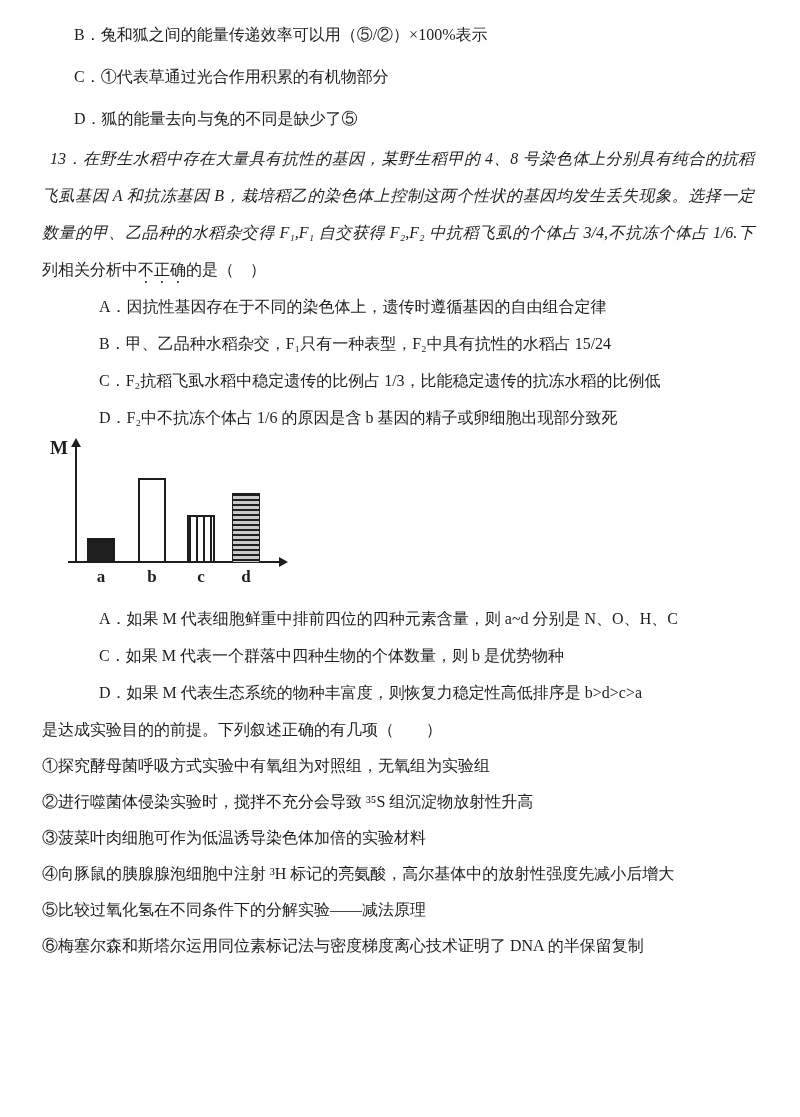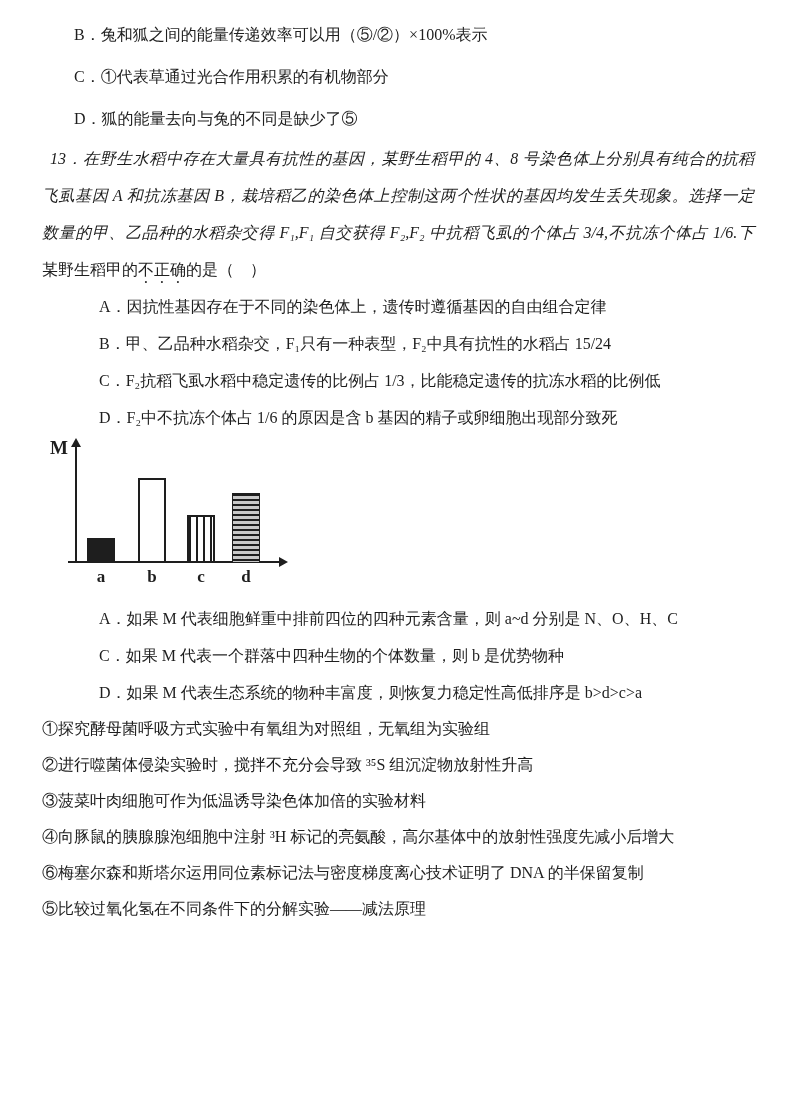--- a/index.html
+++ b/index.html
@@ -125,21 +125,21 @@
 <div>
   <div class="prev-opt"><span>B．</span><span>兔和狐之间的能量传递效率可以用（⑤/②）×100%表示</span></div>
   <div class="prev-opt"><span>C．</span><span>①代表草通过光合作用积累的有机物部分</span></div>
   <div class="prev-opt"><span>D．</span><span>狐的能量去向与兔的不同是缺少了⑤</span></div>
 </div>
 
 <div>
   <div class="stem-line first fill">13．在野生水稻中存在大量具有抗性的基因，某野生稻甲的 4、8 号染色体上分别具有纯合的抗稻</div>
   <div class="stem-line fill">飞虱基因 A 和抗冻基因 B，栽培稻乙的染色体上控制这两个性状的基因均发生丢失现象。选择一定</div>
   <div class="stem-line fill">数量的甲、乙品种的水稻杂交得 F₁,F₁ 自交获得 F₂,F₂ 中抗稻飞虱的个体占 3/4,不抗冻个体占 1/6.下</div>
-  <div class="stem-line"><span>某野生稻甲的</span><span class="emph">不正确</span><span>的是（　）</span></div>
+  <div class="stem-line"><span>列相关分析中</span><span class="emph">不正确</span><span>的是（　）</span></div>
   <div class="opt"><span>A．</span><span>因抗性基因存在于不同的染色体上，遗传时遵循基因的自由组合定律</span></div>
   <div class="opt"><span>B．</span><span>甲、乙品种水稻杂交，F₁只有一种表型，F₂中具有抗性的水稻占 15/24</span></div>
   <div class="opt"><span>C．</span><span>F₂抗稻飞虱水稻中稳定遗传的比例占 1/3，比能稳定遗传的抗冻水稻的比例低</span></div>
   <div class="opt"><span>D．</span><span>F₂中不抗冻个体占 1/6 的原因是含 b 基因的精子或卵细胞出现部分致死</span></div>
 </div>
 
 <div>
 
   <div class="chart">
     <span class="m-label">M</span>
@@ -160,19 +160,20 @@
         <div class="bar-label" style="left: 190px;">d</div>
       </div>
   </div>
 
   <div class="opt"><span>A．</span><span>如果 M 代表细胞鲜重中排前四位的四种元素含量，则 a~d 分别是 N、O、H、C</span></div>
   <div class="opt"><span>C．</span><span>如果 M 代表一个群落中四种生物的个体数量，则 b 是优势物种</span></div>
   <div class="opt"><span>D．</span><span>如果 M 代表生态系统的物种丰富度，则恢复力稳定性高低排序是 b&gt;d&gt;c&gt;a</span></div>
 </div>
 
 <div>
+  <div class="stem-line">是达成实验目的的前提。下列叙述正确的有几项（　　）</div>
   <div class="item">①探究酵母菌呼吸方式实验中有氧组为对照组，无氧组为实验组</div>
   <div class="item">②进行噬菌体侵染实验时，搅拌不充分会导致 ³⁵S 组沉淀物放射性升高</div>
   <div class="item">③菠菜叶肉细胞可作为低温诱导染色体加倍的实验材料</div>
   <div class="item">④向豚鼠的胰腺腺泡细胞中注射 ³H 标记的亮氨酸，高尔基体中的放射性强度先减小后增大</div>
+  <div class="item">⑤比较过氧化氢在不同条件下的分解实验——减法原理</div>
   <div class="item">⑥梅塞尔森和斯塔尔运用同位素标记法与密度梯度离心技术证明了 DNA 的半保留复制</div>
-  <div class="item">⑤比较过氧化氢在不同条件下的分解实验——减法原理</div>
 </div>
 
 </body></html>

